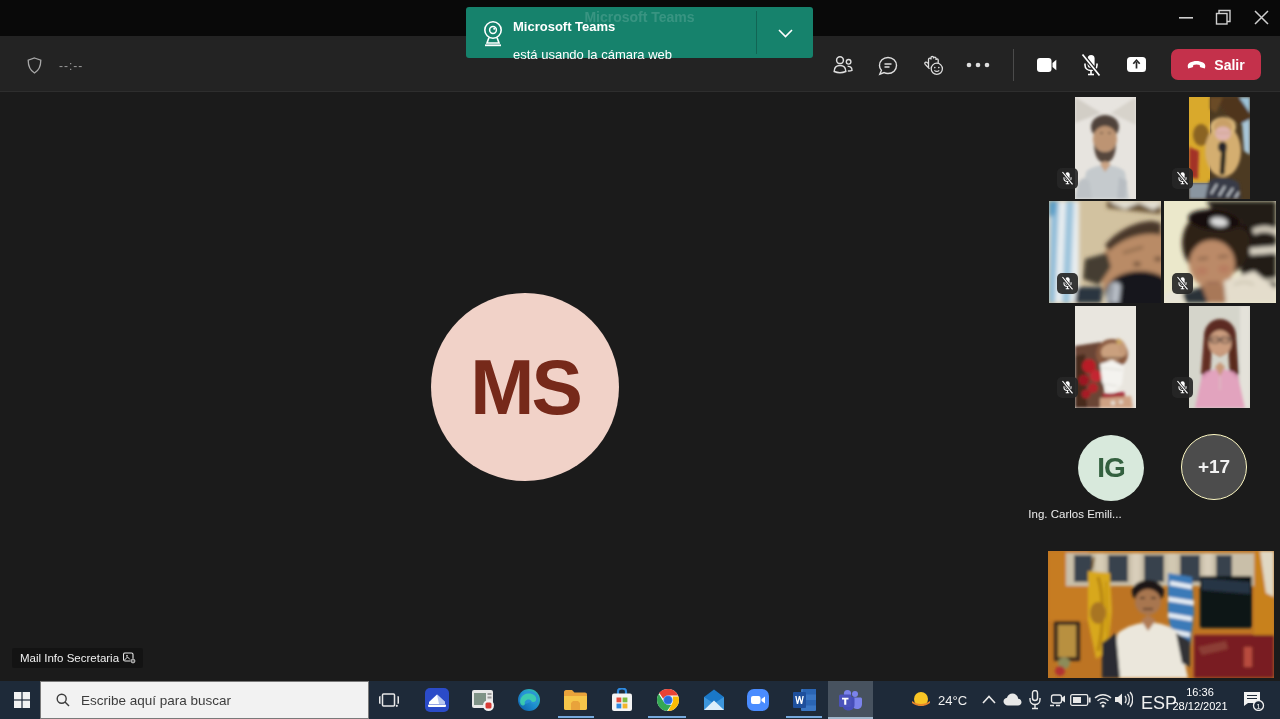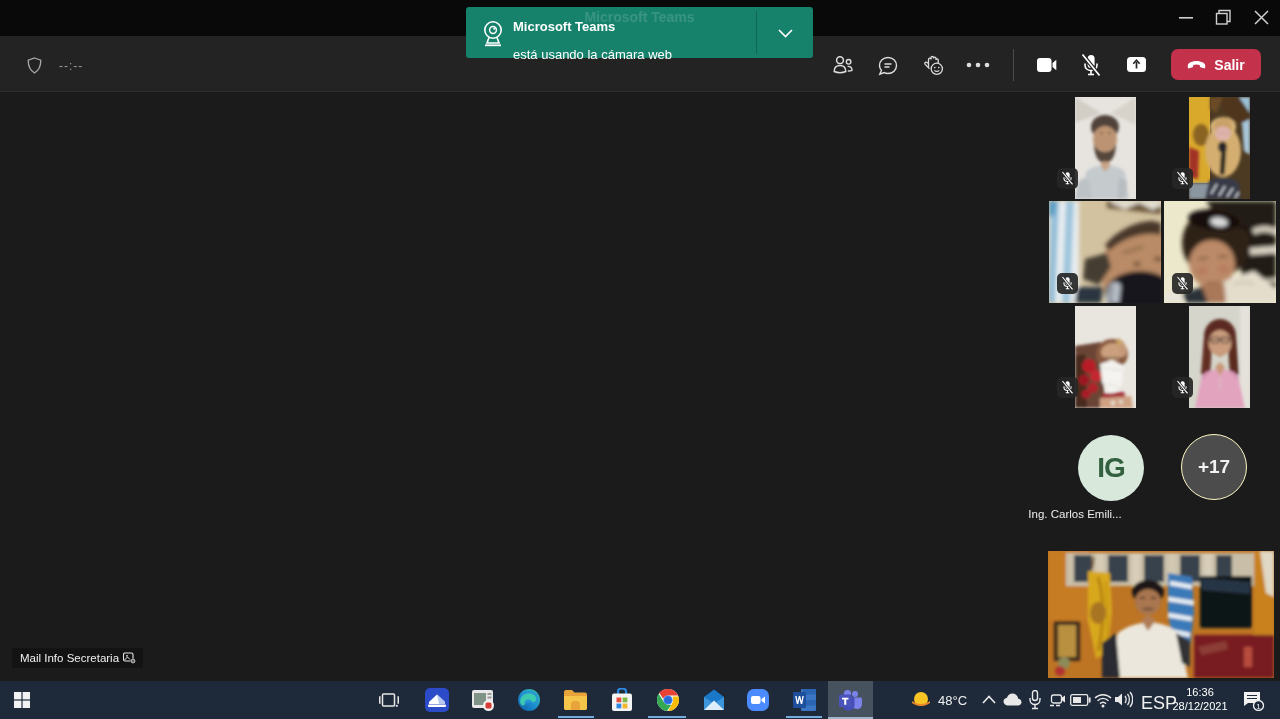--- a/index.html
+++ b/index.html
@@ -155,20 +155,23 @@
     </svg>
     <div id="bt1">Microsoft Teams</div>
     <div id="bt2">está usando la cámara web</div>
     <div class="bdiv"></div>
     <svg class="abs" style="left:312px;top:22px" width="15" height="9" viewBox="0 0 15 9">
       <path d="M1 1 L7.5 7.5 L14 1" fill="none" stroke="#fff" stroke-width="1.6"></path>
     </svg>
   </div>
   <div id="ghost">Microsoft Teams</div>
 
+  <div id="msav">
+      <span>MS</span>
+    </div>
 
   <svg class="tile" style="left:1075px;top:97px" width="61" height="102" viewBox="0 0 61 102">
     <defs>
         <filter id="b1" x="-30%" y="-30%" width="160%" height="160%">
           <feGaussianBlur stdDeviation="1.6"></feGaussianBlur>
         </filter>
       </defs>
     <rect width="61" height="102" fill="#e7e4df"></rect>
     <path d="M0 0 L26 16 L0 26 Z" fill="#d2cec6" filter="url(#b1)"></path>
     <path d="M61 0 L36 16 L61 28 Z" fill="#d7d3cb" filter="url(#b1)"></path>
@@ -446,20 +449,27 @@
     </svg>
   </div>
 
   <div id="taskbar">
     <svg class="abs" style="left:14px;top:11px" width="16" height="16" viewBox="0 0 16 16">
       <rect x="0" y="0" width="7.4" height="7.4" fill="#f2f2f2"></rect>
       <rect x="8.6" y="0" width="7.4" height="7.4" fill="#f2f2f2"></rect>
       <rect x="0" y="8.6" width="7.4" height="7.4" fill="#f2f2f2"></rect>
       <rect x="8.6" y="8.6" width="7.4" height="7.4" fill="#f2f2f2"></rect>
     </svg>
+    <div id="search">
+      <svg class="mag" width="14" height="14" viewBox="0 0 14 14">
+        <circle cx="5.7" cy="5.7" r="4.5" fill="none" stroke="#3c3c3c" stroke-width="1.4"></circle>
+        <path d="M9 9 L13 13" stroke="#3c3c3c" stroke-width="1.4"></path>
+      </svg>
+      <span>Escribe aquí para buscar</span>
+    </div>
 
     <svg class="abs" style="left:378px;top:8px" width="22" height="22" viewBox="0 0 22 22">
       <rect x="4.5" y="5" width="12" height="12" rx="1" fill="none" stroke="#e8e8e8" stroke-width="1.5"></rect>
       <path d="M1 7.5 L2.5 7 L2.5 15 L1 14.5 Z" fill="#e8e8e8"></path>
       <path d="M21 7.5 L19.5 7 L19.5 15 L21 14.5 Z" fill="#e8e8e8"></path>
       <circle cx="18.8" cy="16.8" r="1.1" fill="#e8e8e8"></circle>
     </svg>
 
     <svg class="abs" style="left:425px;top:7px" width="24" height="24" viewBox="0 0 24 24">
       <rect x="0" y="0" width="24" height="24" rx="5" fill="#2b4bc8"></rect>
@@ -545,21 +555,21 @@
     </svg>
 
     <div class="uline" style="left:558px;width:36px"></div>
     <div class="uline" style="left:648px;width:38px"></div>
     <div class="uline" style="left:786px;width:36px"></div>
 
     <svg class="abs" style="left:911px;top:10px" width="20" height="18" viewBox="0 0 20 18">
       <circle cx="10" cy="8" r="7" fill="#f8c525"></circle>
       <path d="M1 10 C6 14 14 14 19 10 L19 12 C14 16 6 16 1 12 Z" fill="#e8862a"></path>
     </svg>
-    <div class="tray" style="left:938px;top:12px;font-size:13px">48°C</div>
+    <div class="tray" style="left:938px;top:12px;font-size:13px">24°C</div>
     <svg class="abs" style="left:982px;top:14px" width="14" height="9" viewBox="0 0 14 9">
       <path d="M1 8 L7 1.5 L13 8" fill="none" stroke="#eaeaea" stroke-width="1.6"></path>
     </svg>
     <svg class="abs" style="left:1003px;top:12px" width="19" height="13" viewBox="0 0 19 13">
       <path d="M5 12.5 C2.5 12.5 0.5 10.8 0.5 8.5 C0.5 6.5 2 5 4 4.8 C4.6 2.3 6.8 0.5 9.5 0.5 C12.5 0.5 15 2.8 15.2 5.8 C17.2 6 18.5 7.4 18.5 9.2 C18.5 11 17 12.5 15 12.5 Z" fill="#e8e8e8"></path>
     </svg>
     <svg class="abs" style="left:1029px;top:9px" width="12" height="20" viewBox="0 0 12 20">
       <rect x="3.5" y="0.5" width="5" height="10" rx="2.5" fill="none" stroke="#e8e8e8" stroke-width="1.4"></rect>
       <path d="M1 8 L1 9.5 C1 12.5 3.2 14.5 6 14.5 C8.8 14.5 11 12.5 11 9.5 L11 8" fill="none" stroke="#e8e8e8" stroke-width="1.4"></path>
       <path d="M6 14.5 L6 18 M3 18.5 L9 18.5" stroke="#e8e8e8" stroke-width="1.4"></path>

